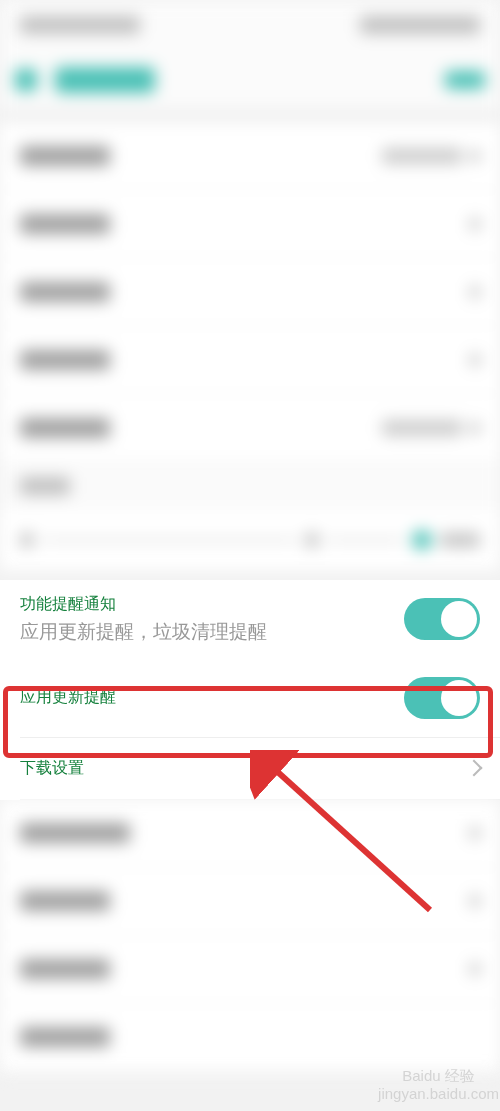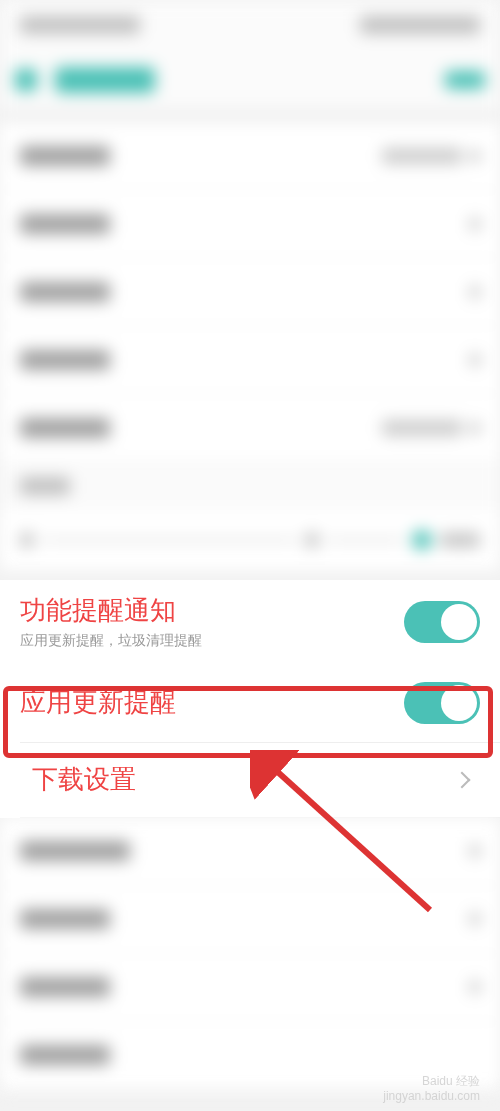--- a/index.html
+++ b/index.html
@@ -67,26 +67,26 @@
       background: #fff;
       position: relative;
     }
     .clear-item .text-col {
       flex: 1;
       display: flex;
       flex-direction: column;
       justify-content: center;
     }
     .clear-item .title {
-      font-size: 26px;
-      color: #ef4444;
+      font-size: 16px;
+      color: #15803d;
       line-height: 1.3;
     }
     .clear-item .subtitle {
-      font-size: 14px;
+      font-size: 19px;
       color: #999;
       margin-top: 4px;
     }
     .toggle {
       width: 76px;
       height: 42px;
       background: #4bc1b6;
       border-radius: 21px;
       position: relative;
       flex-shrink: 0;
@@ -122,27 +122,27 @@
       margin-left: auto;
     }
     .thin-divider {
       height: 1px;
       background: #eee;
       margin-left: 20px;
     }
     .gap-bar { height: 10px; background: #f2f2f2; }
     .watermark {
       position: absolute;
-      right: 20px;
+      right: 1px;
       bottom: 8px;
-      font-size: 12px;
+      font-size: 15px;
       color: #ccc;
       opacity: 0.8;
       z-index: 60;
-      text-align: right;
+      text-align: center;
       line-height: 1.2;
     }
   </style>
 </head>
 <body>
 
 <div class="blurred-section">
   <div class="status-bar">
     <div class="status-left"></div>
     <div class="status-right"></div>
@@ -201,21 +201,21 @@
 
   <div class="clear-item" style="padding:18px 20px">
     <div class="text-col">
       <div class="title">应用更新提醒</div>
     </div>
     <div class="toggle"></div>
   </div>
 
   <div class="thin-divider"></div>
 
-  <div class="clear-item" style="padding:20px 32px">
+  <div class="clear-item" style="padding:20px 20px">
     <div class="text-col">
       <div class="title">下载设置</div>
     </div>
     <div class="chevron"></div>
   </div>
   <div class="thin-divider"></div>
 </div>
 
 <div class="blurred-section">
   <div class="blurred-list-item">

